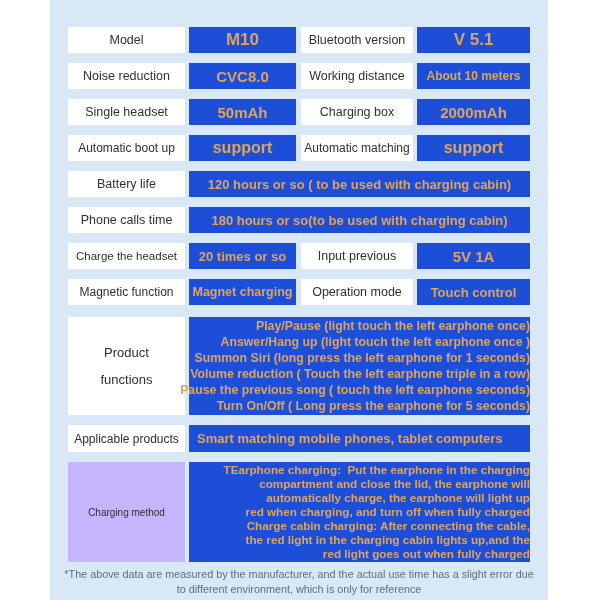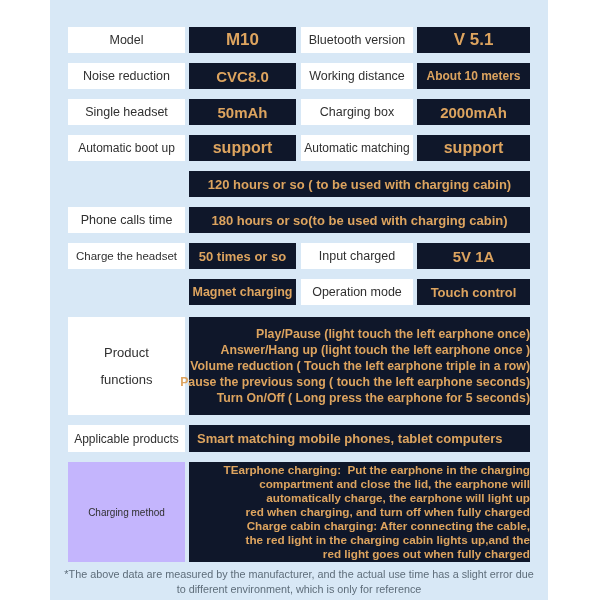--- a/index.html
+++ b/index.html
@@ -9,21 +9,21 @@
     position:relative;overflow:hidden;
   }
   .stage{position:absolute;left:0;top:0;width:600px;height:600px;padding-left:32px;}
   .panel{position:absolute;left:50px;top:0;width:498px;height:600px;background:#d8e8f6;}
   .box{
     position:absolute;height:26px;
     display:flex;align-items:center;justify-content:center;
     box-sizing:border-box;text-align:center;
   }
   .wbox{background:#ffffff;color:#303030;font-size:12.5px;}
-  .bbox{background:#0f172a;color:#dda45f;font-weight:bold;}
+  .bbox{background:#1d4ed8;color:#dda45f;font-weight:bold;}
   .tanbox{background:#c4b5fd;color:#303030;font-size:10px;}
   .lab1{left:68px;width:117px;}
   .val1{left:189px;width:107px;}
   .lab2{left:301px;width:112px;}
   .val2{left:417px;width:113px;}
   .valfull{left:189px;width:341px;text-align:right;}
   .fs17{font-size:17px;}
   .fs16{font-size:16px;}
   .fs15{font-size:15px;}
   .fs13{font-size:13px;}
@@ -94,60 +94,67 @@
   <div class="box bbox val1 fs16" style="top:135px">
       <span>support</span>
     </div>
   <div class="box wbox lab2" style="top:135px;font-size:12px">
       <span>Automatic matching</span>
     </div>
   <div class="box bbox val2 fs16" style="top:135px">
       <span>support</span>
     </div>
 
+  <div class="box wbox lab1" style="top:171px">
+      <span>Battery life</span>
+    </div>
   <div class="box bbox valfull fs13" style="top:171px">
       <span>120 hours or so ( to be used with charging cabin)</span>
     </div>
 
   <div class="box wbox lab1" style="top:207px">
       <span>Phone calls time</span>
     </div>
   <div class="box bbox valfull fs13" style="top:207px">
       <span>180 hours or so(to be used with charging cabin)</span>
     </div>
 
   <div class="box wbox lab1" style="top:243px;font-size:11.5px">
       <span>Charge the headset</span>
     </div>
   <div class="box bbox val1 fs13" style="top:243px">
-      <span>50 times or so</span>
+      <span>20 times or so</span>
     </div>
   <div class="box wbox lab2" style="top:243px">
-      <span>Input charged</span>
+      <span>Input previous</span>
     </div>
   <div class="box bbox val2 fs15" style="top:243px">
       <span>5V 1A</span>
     </div>
 
+  <div class="box wbox lab1" style="top:279px;font-size:12px">
+      <span>Magnetic function</span>
+    </div>
   <div class="box bbox val1 fs125" style="top:279px">
       <span>Magnet charging</span>
     </div>
   <div class="box wbox lab2" style="top:279px">
       <span>Operation mode</span>
     </div>
   <div class="box bbox val2 fs13" style="top:279px">
       <span>Touch control</span>
     </div>
 
   <div class="box wbox lab1" style="top:317px;height:98px">
     <span class="wrap-label">Product functions</span>
   </div>
   <div class="box bbox valfull multiline pf-lines" style="top:317px;height:98px">
     <div>Play/Pause (light touch the left earphone once)</div>
     <div>Answer/Hang up (light touch the left earphone once )</div>
+    <div>Summon Siri (long press the left earphone for 1 seconds)</div>
     <div>Volume reduction ( Touch the left earphone triple in a row)</div>
     <div>Pause the previous song ( touch the left earphone seconds)</div>
     <div>Turn On/Off ( Long press the earphone for 5 seconds)</div>
   </div>
 
   <div class="box wbox lab1" style="top:425px;height:27px;font-size:12px">
       <span>Applicable products</span>
     </div>
   <div class="box bbox valfull fs13 leftalign" style="top:425px;height:27px">
       <span>Smart matching mobile phones, tablet computers</span>

